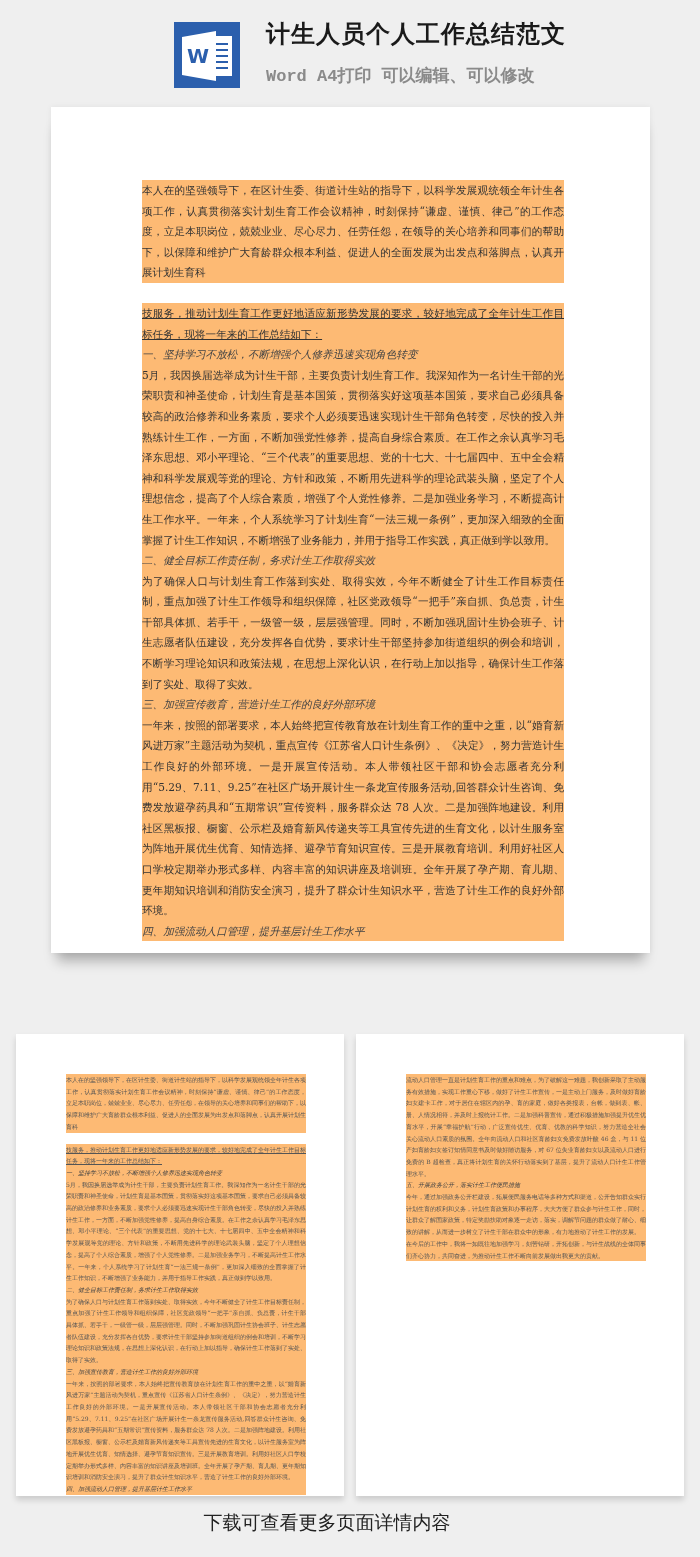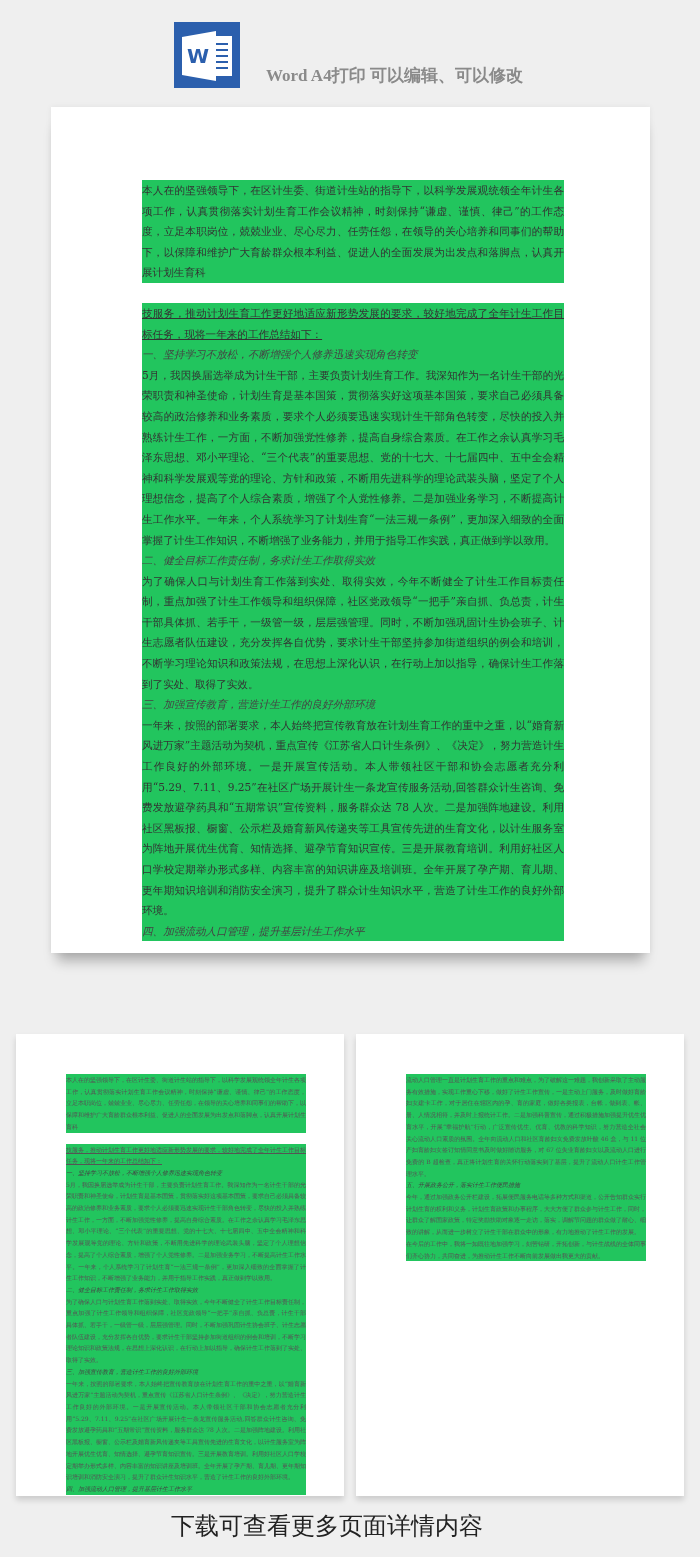--- a/index.html
+++ b/index.html
@@ -6,52 +6,53 @@
     html, body { width: 700px; height: 1557px; background: #efefef; overflow: hidden; }
     body { font-family: "DejaVu Sans", "Liberation Sans", sans-serif; position: relative; }
 
     .header { position: absolute; left: 0; top: 0; width: 700px; height: 100px; }
     .word-icon { position: absolute; left: 174px; top: 22px; width: 66px; height: 66px; background: #2b5fad; }
     .word-icon .doc-back { position: absolute; left: 28px; top: 14px; width: 30px; height: 40px; background: #fff; }
     .word-icon .doc-back i { position: absolute; left: 8px; width: 18px; height: 2px; background: #2b5fad; }
     .word-icon .doc-front { position: absolute; left: 8px; top: 9px; width: 34px; height: 50px; background: #fff; clip-path: polygon(0 12%, 100% 0, 100% 100%, 0 88%); }
     .word-icon .doc-front span { position: absolute; left: 5px; top: 13px; font-family: "DejaVu Sans", sans-serif; font-weight: bold; font-size: 20px; color: #2b5fad; }
     .title { position: absolute; left: 266px; top: 18px; font-family: "DejaVu Sans", sans-serif; font-weight: bold; font-size: 24px; color: #1a1a1a; letter-spacing: 1px; }
-    .subtitle { position: absolute; left: 266px; top: 64px; font-family: Liberation Serif, serif; font-weight: bold; font-size: 17px; color: #8a8a8a; }
+    .subtitle { position: absolute; left: 266px; top: 64px; font-family: Liberation Mono, monospace; font-weight: bold; font-size: 17px; color: #8a8a8a; }
 
     .page-main { position: absolute; left: 51px; top: 107px; width: 599px; height: 846px; background: #fff; box-shadow: 0 14px 12px -6px rgba(0,0,0,0.28), 0 0 6px rgba(0,0,0,0.06); }
     .doc-body { position: absolute; left: 91px; top: 73px; width: 422px; font-family: "DejaVu Serif", "Liberation Serif", serif; font-size: 10.6px; line-height: 20.6px; color: #333; text-align: justify; }
-    .doc-body p { background: #22c55e; }
+    .doc-body p { background: #fdba74; }
     .doc-body p.gap { margin-top: 20px; text-decoration: underline; }
     .doc-body p.h { color: #444; font-style: italic; }
 
     .thumb { position: absolute; top: 1034px; width: 328px; height: 462px; background: #fff; box-shadow: 0 4px 6px rgba(0,0,0,0.15); overflow: hidden; }
     .thumb.left { left: 16px; }
     .thumb.right { left: 356px; }
     .thumb .doc-body { left: 50px; top: 40px; width: 240px; font-size: 6px; line-height: 11.7px; color: #555; }
     .thumb .doc-body p.gap { margin-top: 11px; }
 
-    .footer-text { position: absolute; left: 0; top: 1510px; width: 654px; text-align: center; font-family: "DejaVu Sans", sans-serif; font-size: 24px; color: #222; }
+    .footer-text { position: absolute; left: 0; top: 1510px; width: 654px; text-align: center; font-family: "DejaVu Sans", sans-serif; font-size: 19px; color: #222; }
   </style>
 </head>
 <body>
 
 <div class="header">
   <div class="word-icon">
     <div class="doc-back">
       <i style="top:7px"></i>
         <i style="top:13px"></i>
         <i style="top:19px"></i>
         <i style="top:25px"></i>
         <i style="top:31px"></i>
     </div>
     <div class="doc-front">
         <span>W</span>
       </div>
   </div>
+  <div class="title">计生人员个人工作总结范文</div>
   <div class="subtitle">Word A4打印 可以编辑、可以修改</div>
 </div>
 
 <div class="page-main">
   <div class="doc-body">
     <p>本人在的坚强领导下，在区计生委、街道计生站的指导下，以科学发展观统领全年计生各项工作，认真贯彻落实计划生育工作会议精神，时刻保持“谦虚、谨慎、律己”的工作态度，立足本职岗位，兢兢业业、尽心尽力、任劳任怨，在领导的关心培养和同事们的帮助下，以保障和维护广大育龄群众根本利益、促进人的全面发展为出发点和落脚点，认真开展计划生育科</p>
     <p class="gap">技服务，推动计划生育工作更好地适应新形势发展的要求，较好地完成了全年计生工作目标任务，现将一年来的工作总结如下：</p>
     <p class="h">一、坚持学习不放松，不断增强个人修养迅速实现角色转变</p>
     <p>5月，我因换届选举成为计生干部，主要负责计划生育工作。我深知作为一名计生干部的光荣职责和神圣使命，计划生育是基本国策，贯彻落实好这项基本国策，要求自己必须具备较高的政治修养和业务素质，要求个人必须要迅速实现计生干部角色转变，尽快的投入并熟练计生工作，一方面，不断加强党性修养，提高自身综合素质。在工作之余认真学习毛泽东思想、邓小平理论、“三个代表”的重要思想、党的十七大、十七届四中、五中全会精神和科学发展观等党的理论、方针和政策，不断用先进科学的理论武装头脑，坚定了个人理想信念，提高了个人综合素质，增强了个人党性修养。二是加强业务学习，不断提高计生工作水平。一年来，个人系统学习了计划生育“一法三规一条例”，更加深入细致的全面掌握了计生工作知识，不断增强了业务能力，并用于指导工作实践，真正做到学以致用。</p>
     <p class="h">二、健全目标工作责任制，务求计生工作取得实效</p>

